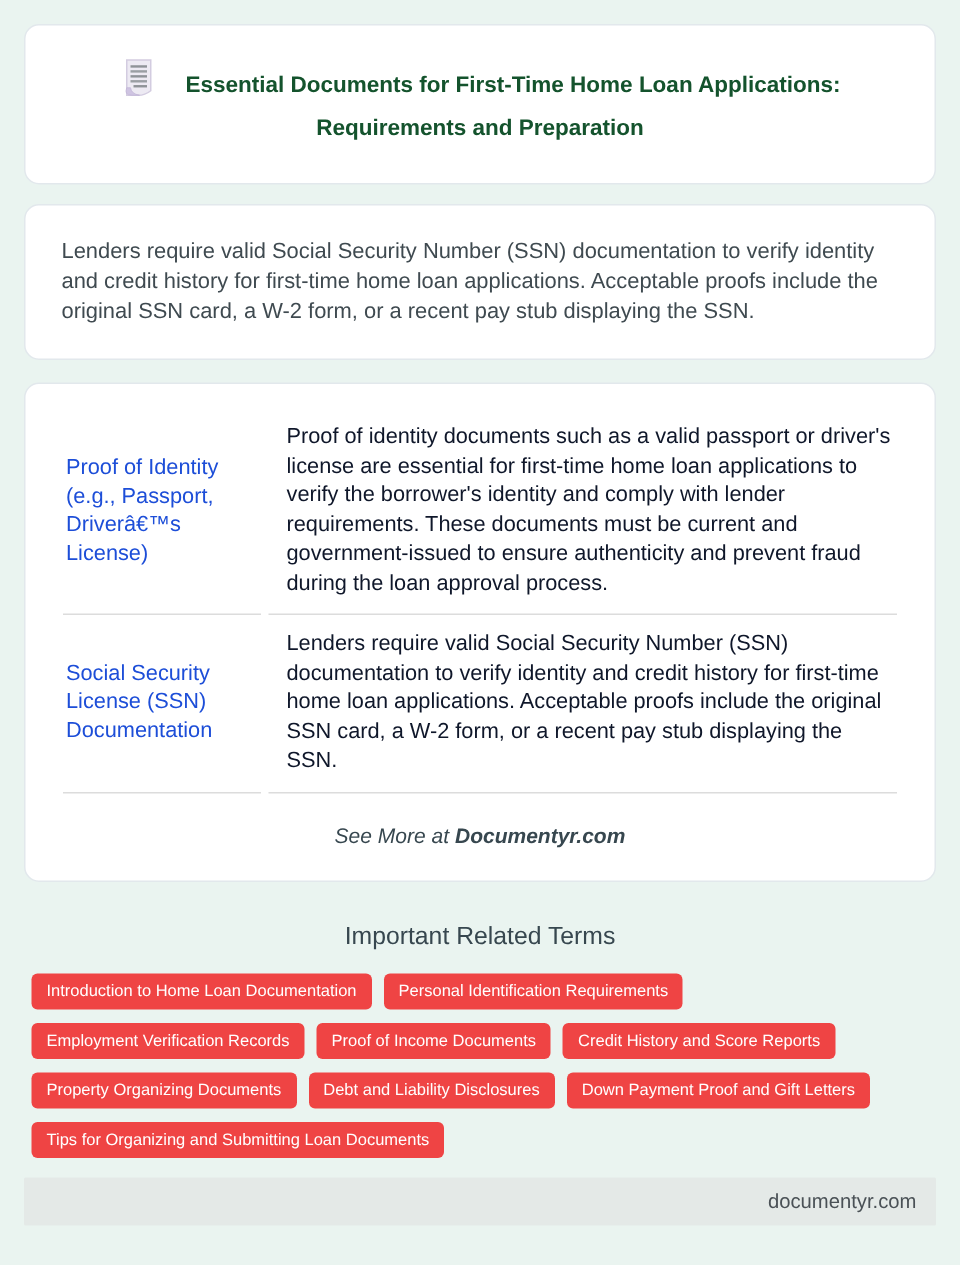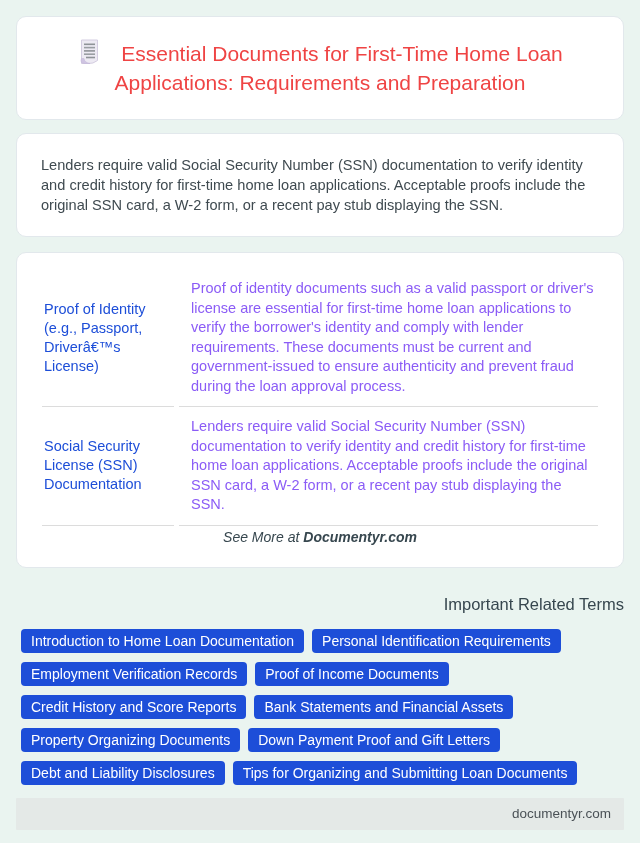--- a/index.html
+++ b/index.html
@@ -20,25 +20,25 @@
     border-radius: 10px;
   }
 
   
   .title-card {
     padding: 22px 26px;
     margin-bottom: 13px;
   }
   h1.page-title {
     margin: 0;
-    font-size: 21px;
-    font-weight: 400;
+    font-size: 15px;
+    font-weight: 700;
     line-height: 29px;
     text-align: center;
-    color: #ef4444;
+    color: #14532d;
   }
   .doc-icon {
     display: inline-block;
     width: 24px;
     height: 26px;
     margin-right: 20px;
     vertical-align: -4px;
   }
 
   
@@ -69,50 +69,50 @@
   }
   .terms-table td.term {
     width: 132px;
     padding: 10px 8px 10px 2px;
     line-height: 19px;
     color: #1d4ed8;
   }
   .terms-table td.desc {
     padding: 10px 0 10px 12px;
     line-height: 19.5px;
-    color: #8b5cf6;
+    color: #0f172a;
   }
   .see-more {
-    margin: 3px 0 8px 0;
+    margin: 20px 0 8px 0;
     text-align: center;
     font-style: italic;
     font-size: 14px;
     color: #37474f;
   }
   .see-more .site { font-weight: bold; margin-left: 4px; }
 
   
   .related-heading {
     margin: 27px 0 15px 0;
-    text-align: right;
+    text-align: center;
     font-size: 16.5px;
     font-weight: 400;
     color: #37474f;
   }
   .tags {
     padding: 0 5px;
     display: flex;
     flex-wrap: wrap;
     gap: 9px 8px;
   }
   .tag {
     display: inline-block;
-    background: #1d4ed8;
+    background: #ef4444;
     color: #ffffff;
-    font-size: 14px;
+    font-size: 11px;
     line-height: 14px;
     padding: 5px 10px;
     border-radius: 4px;
     white-space: nowrap;
   }
 
   
   .footer-bar {
     margin-top: 13px;
     height: 32px;
@@ -163,24 +163,23 @@
     <p class="see-more"><span>See More at</span><span class="site">Documentyr.com</span></p>
   </div>
 
   <h2 class="related-heading">Important Related Terms</h2>
   <div class="tags">
       <span class="tag">Introduction to Home Loan Documentation</span>
       <span class="tag">Personal Identification Requirements</span>
       <span class="tag">Employment Verification Records</span>
       <span class="tag">Proof of Income Documents</span>
       <span class="tag">Credit History and Score Reports</span>
-      <span class="tag">Bank Statements and Financial Assets</span>
       <span class="tag">Property Organizing Documents</span>
+      <span class="tag">Debt and Liability Disclosures</span>
       <span class="tag">Down Payment Proof and Gift Letters</span>
-      <span class="tag">Debt and Liability Disclosures</span>
       <span class="tag">Tips for Organizing and Submitting Loan Documents</span>
     </div>
 
   <div class="footer-bar">
     <span>documentyr.com</span>
   </div>
 
 </div>
 
 </body></html>

